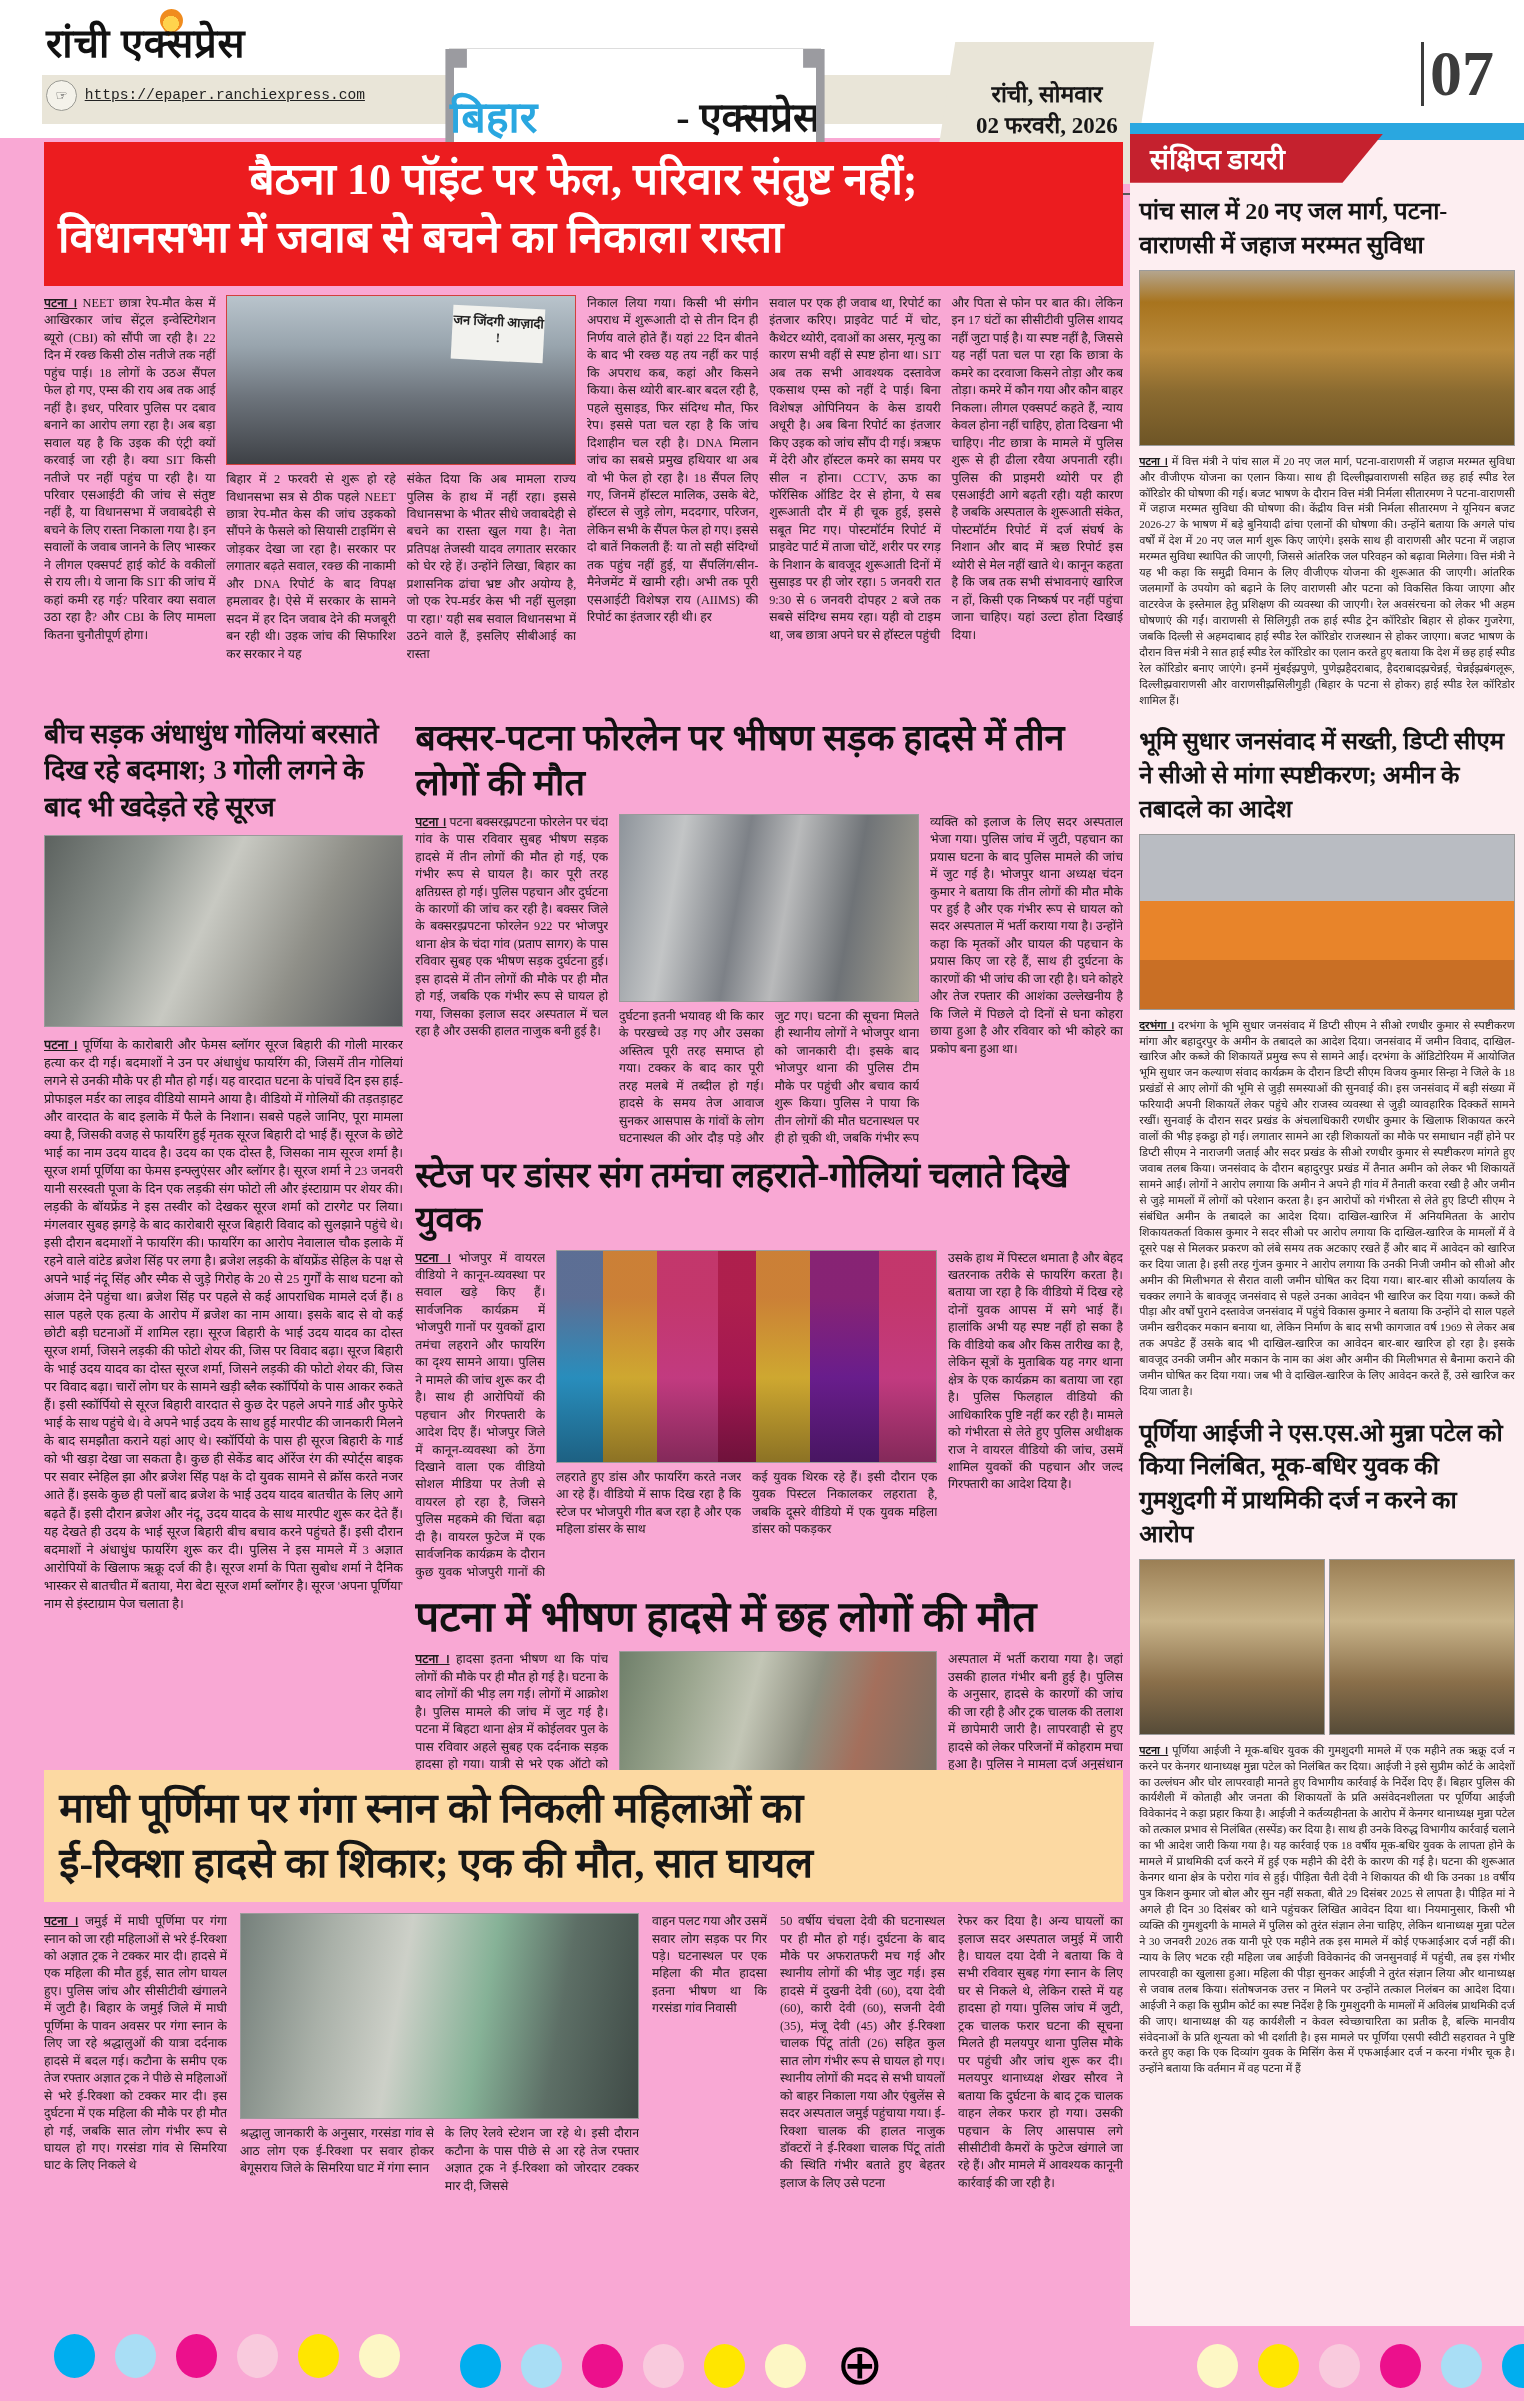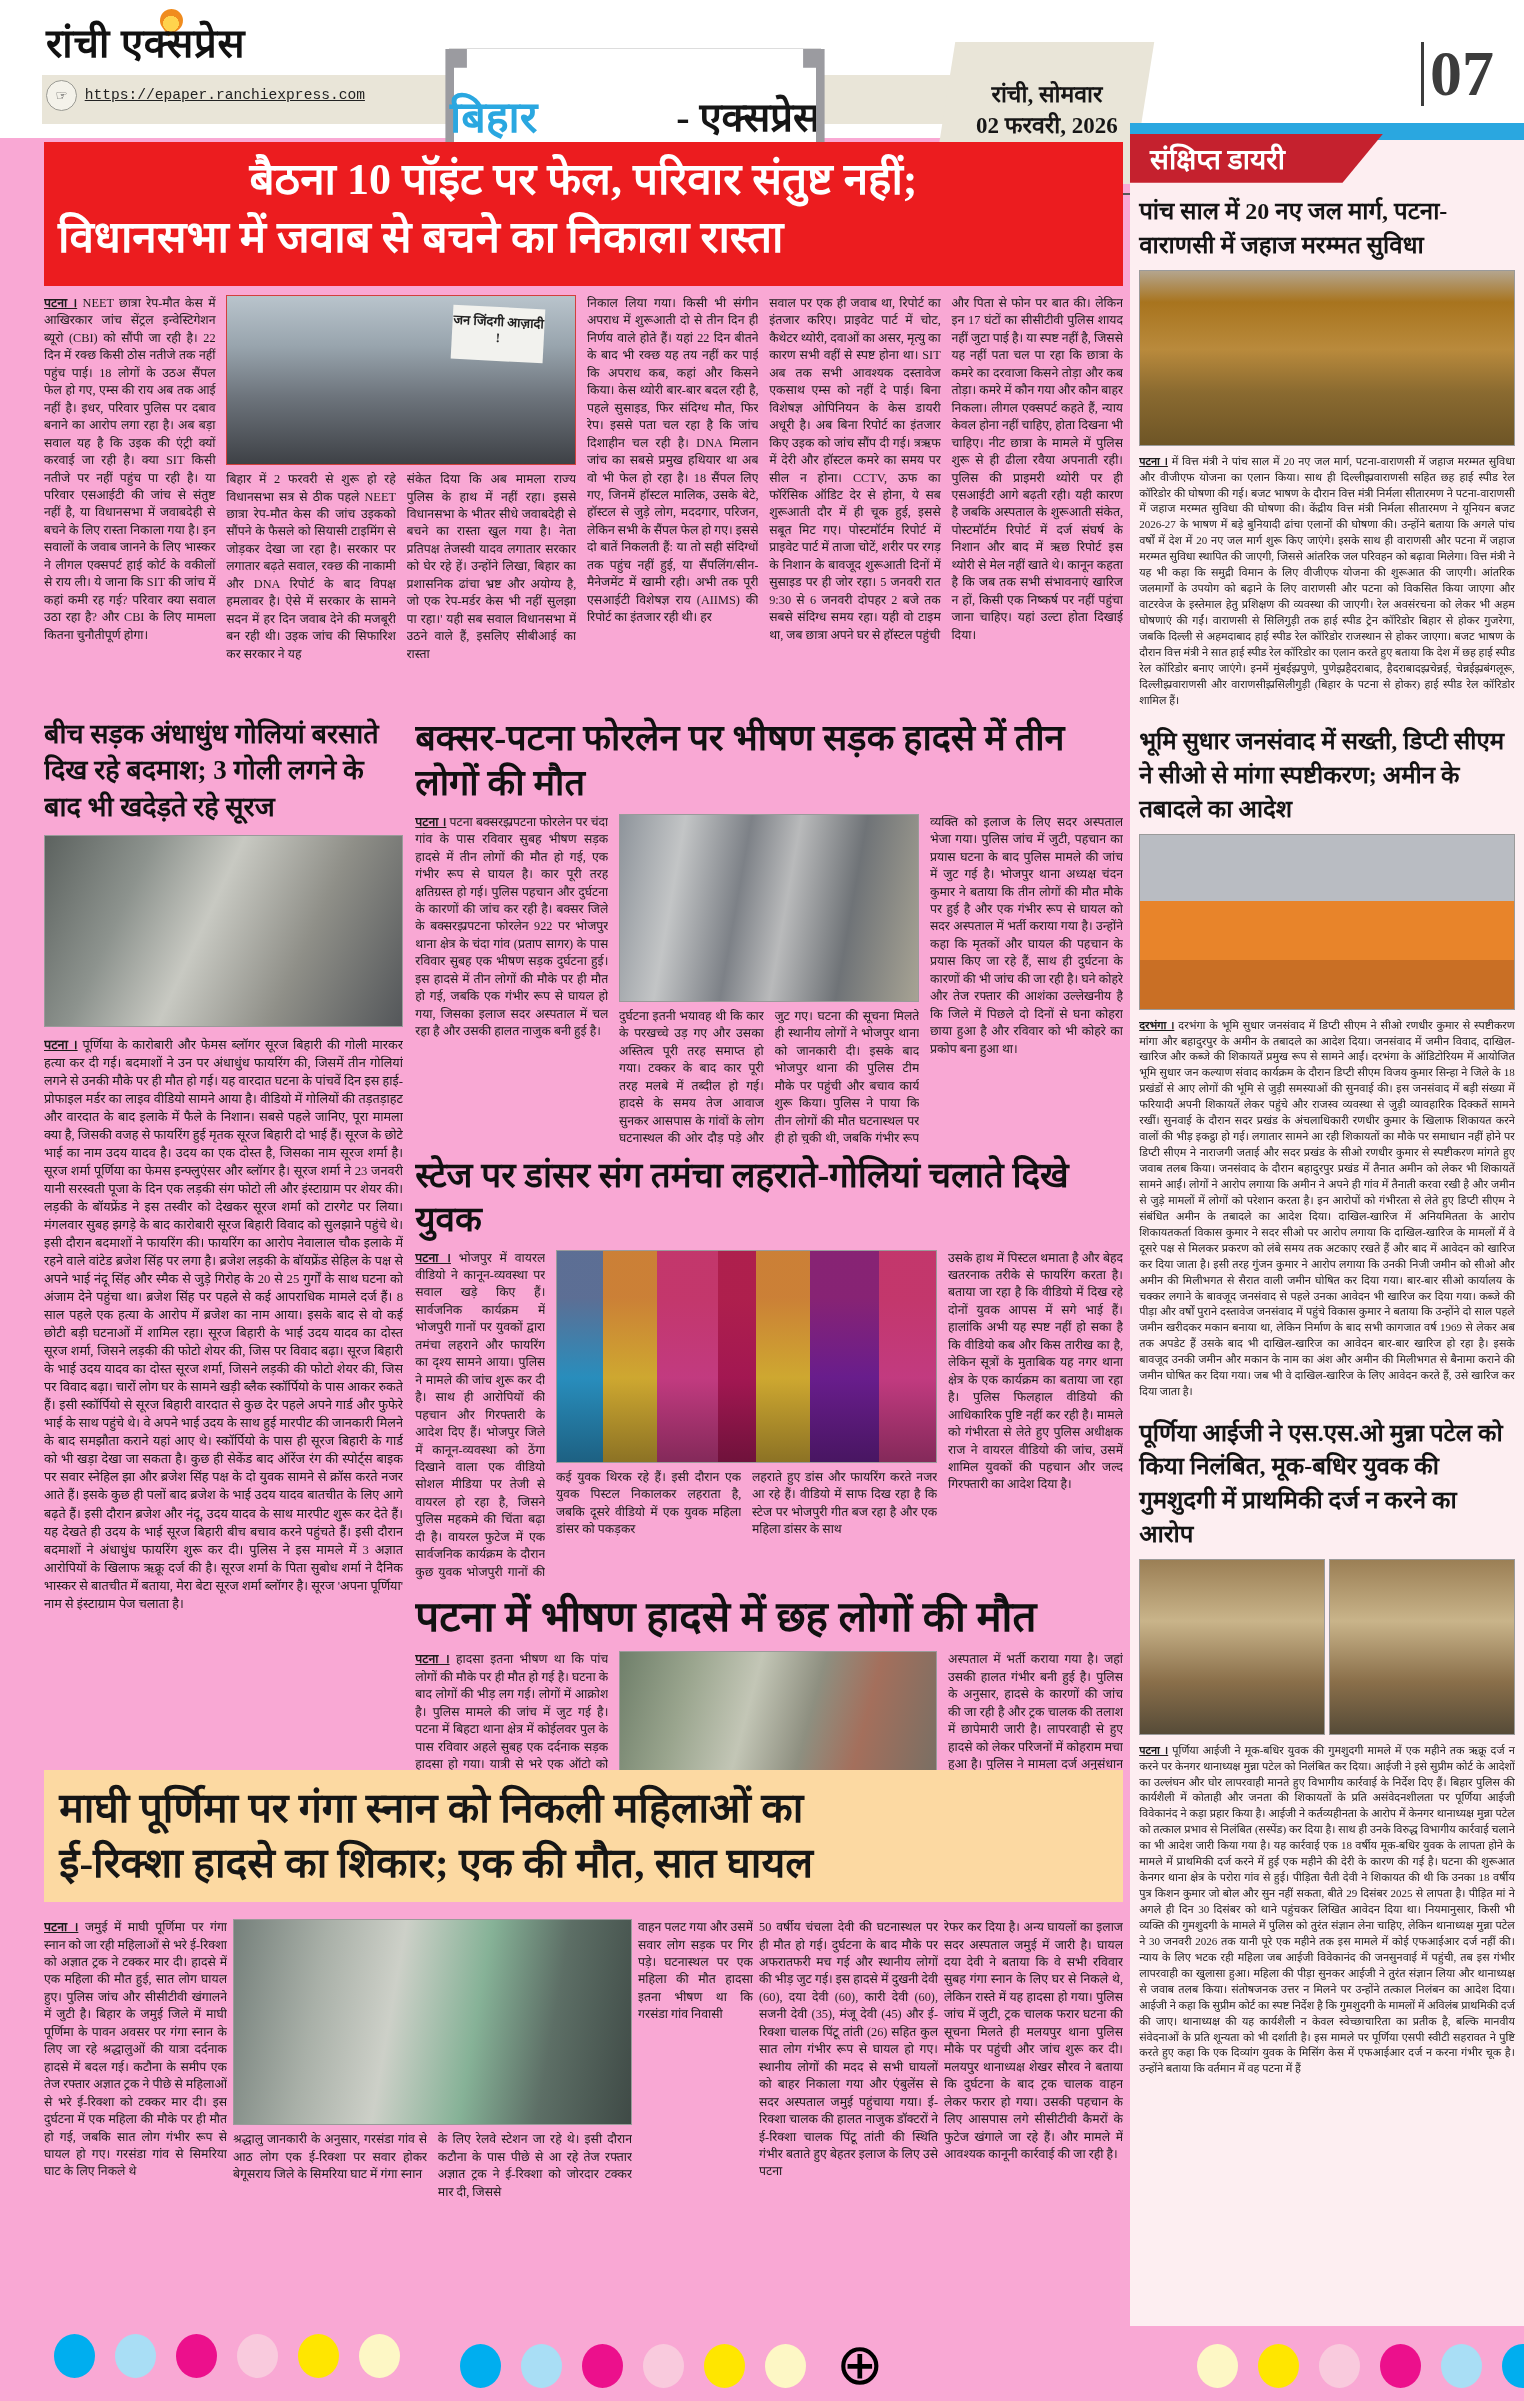--- a/index.html
+++ b/index.html
@@ -75,21 +75,21 @@
   .chhah-head { font-size:42px; }
   .chhah .sg-col.c1 { width:193px; }
   .chhah .sg-col.c3 { width:175px; }
   .chhah .sg-mid { flex:1; display:flex; flex-direction:column; gap:6.1px; }
   .chhah-photo { height:230px; background:
       linear-gradient(105deg,#6f7f6a 0%,#9aa58e 20%,#c3c6b6 38%,#8e8f80 55%,#a46f5c 70%,#6b6f66 100%); }
 
   .magh { position:absolute; left:0; top:1628px; width:100%; height:474px; }
   .magh-head { background:#fcd9a2; padding:10.7px 15.3px; }
   .magh-head div { font-size:41px; font-weight:bold; line-height:1.35; color:#161616; }
-  .magh-grid { display:flex; gap:6px; margin-top:17px; height:301px; overflow:hidden; }
+  .magh-grid { display:flex; gap:13px; margin-top:11px; height:301px; overflow:hidden; }
   .magh .mg-c1 { width:183px; overflow:hidden; }
   .magh .mg-mid { width:399px; display:flex; flex-direction:column; gap:6.1px; }
   .magh-photo { height:206px; background:
       linear-gradient(100deg,#75807b 0%,#a9b0a8 22%,#cdd0c8 40%,#86b297 60%,#5d6f66 78%,#3f4a46 100%); }
   .magh .mg-c4, .magh .mg-c5 { flex:1; overflow:hidden; }
 
   
   .sidebar { position:absolute; left:1130px; top:123px; width:394px; height:2203px; background:#fdeef1; overflow:hidden; }
   .sb-banner-wrap { position:relative; height:66px; }
   .sb-blue { position:absolute; left:0; top:0; width:100%; height:17px; background:#2aa7e0; }
@@ -229,22 +229,22 @@
         <section class="dancer">
           <div class="story-head dancer-head">स्टेज पर डांसर संग तमंचा लहराते-गोलियां चलाते दिखे युवक</div>
           <div class="story-grid" style="height:331px;">
             <div class="sg-col c1 body-txt">
               <b class="dl">पटना ।</b>
               <span>भोजपुर में वायरल वीडियो ने कानून-व्यवस्था पर सवाल खड़े किए हैं। सार्वजनिक कार्यक्रम में भोजपुरी गानों पर युवकों द्वारा तमंचा लहराने और फायरिंग का दृश्य सामने आया। पुलिस ने मामले की जांच शुरू कर दी है। साथ ही आरोपियों की पहचान और गिरफ्तारी के आदेश दिए हैं। भोजपुर जिले में कानून-व्यवस्था को ठेंगा दिखाने वाला एक वीडियो सोशल मीडिया पर तेजी से वायरल हो रहा है, जिसने पुलिस महकमे की चिंता बढ़ा दी है। वायरल फुटेज में एक सार्वजनिक कार्यक्रम के दौरान कुछ युवक भोजपुरी गानों की धुन पर तमंचा</span>
             </div>
             <div class="sg-mid">
               <div class="photo dancer-photo"></div>
               <div class="cap-row">
+                <div class="body-txt">लहराते हुए डांस और फायरिंग करते नजर आ रहे हैं। वीडियो में साफ दिख रहा है कि स्टेज पर भोजपुरी गीत बज रहा है और एक महिला डांसर के साथ</div>
                 <div class="body-txt">कई युवक थिरक रहे हैं। इसी दौरान एक युवक पिस्टल निकालकर लहराता है, जबकि दूसरे वीडियो में एक युवक महिला डांसर को पकड़कर</div>
-                <div class="body-txt">लहराते हुए डांस और फायरिंग करते नजर आ रहे हैं। वीडियो में साफ दिख रहा है कि स्टेज पर भोजपुरी गीत बज रहा है और एक महिला डांसर के साथ</div>
               </div>
             </div>
             <div class="sg-col c3 body-txt">उसके हाथ में पिस्टल थमाता है और बेहद खतरनाक तरीके से फायरिंग करता है। बताया जा रहा है कि वीडियो में दिख रहे दोनों युवक आपस में सगे भाई हैं। हालांकि अभी यह स्पष्ट नहीं हो सका है कि वीडियो कब और किस तारीख का है, लेकिन सूत्रों के मुताबिक यह नगर थाना क्षेत्र के एक कार्यक्रम का बताया जा रहा है। पुलिस फिलहाल वीडियो की आधिकारिक पुष्टि नहीं कर रही है। मामले को गंभीरता से लेते हुए पुलिस अधीक्षक राज ने वायरल वीडियो की जांच, उसमें शामिल युवकों की पहचान और जल्द गिरफ्तारी का आदेश दिया है।</div>
           </div>
         </section>
 
         <section class="chhah">
           <div class="story-head chhah-head">पटना में भीषण हादसे में छह लोगों की मौत</div>
           <div class="story-grid" style="height:322px;">
             <div class="sg-col c1 body-txt">

